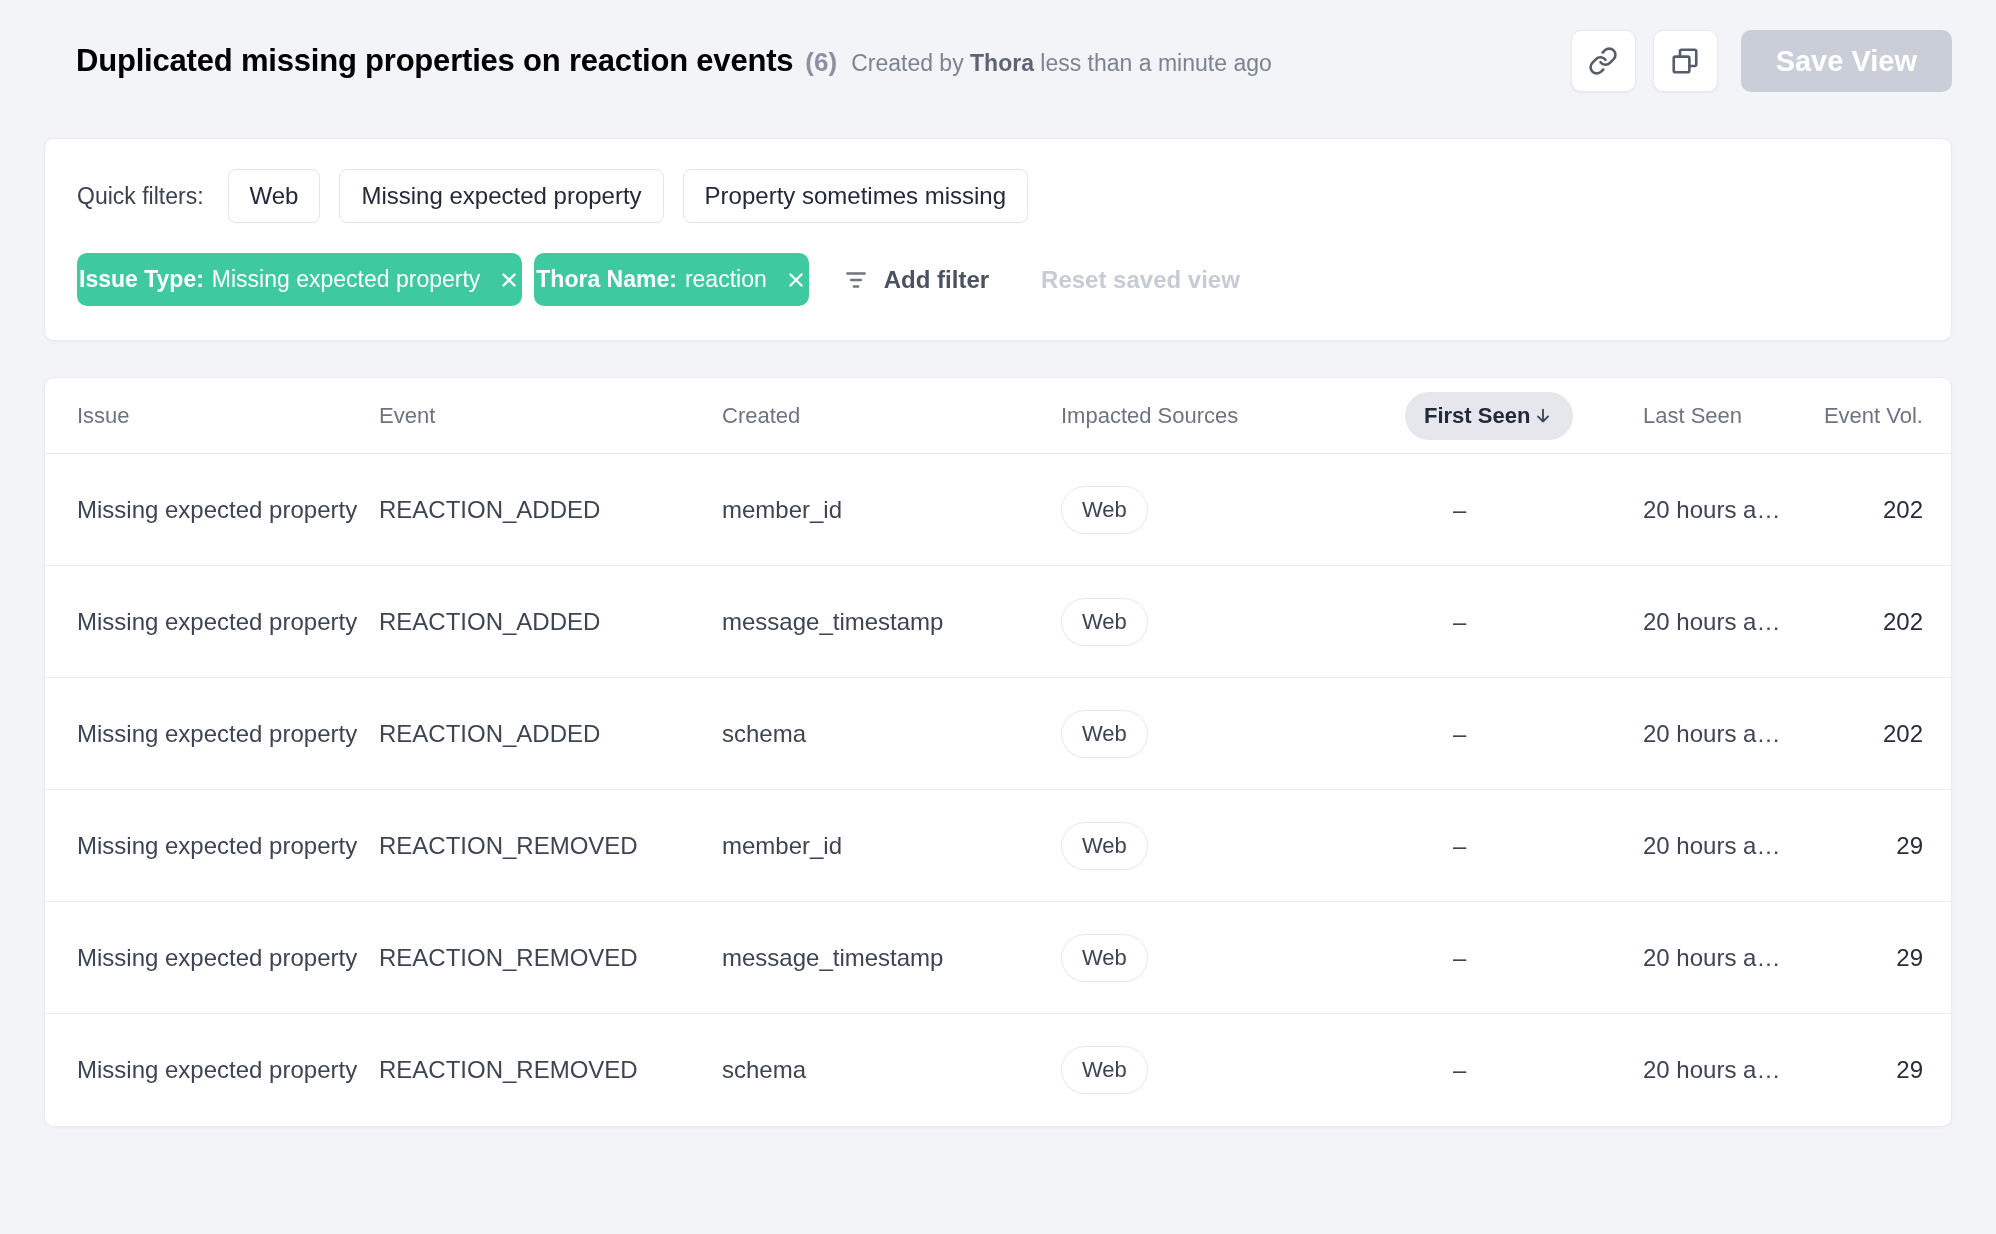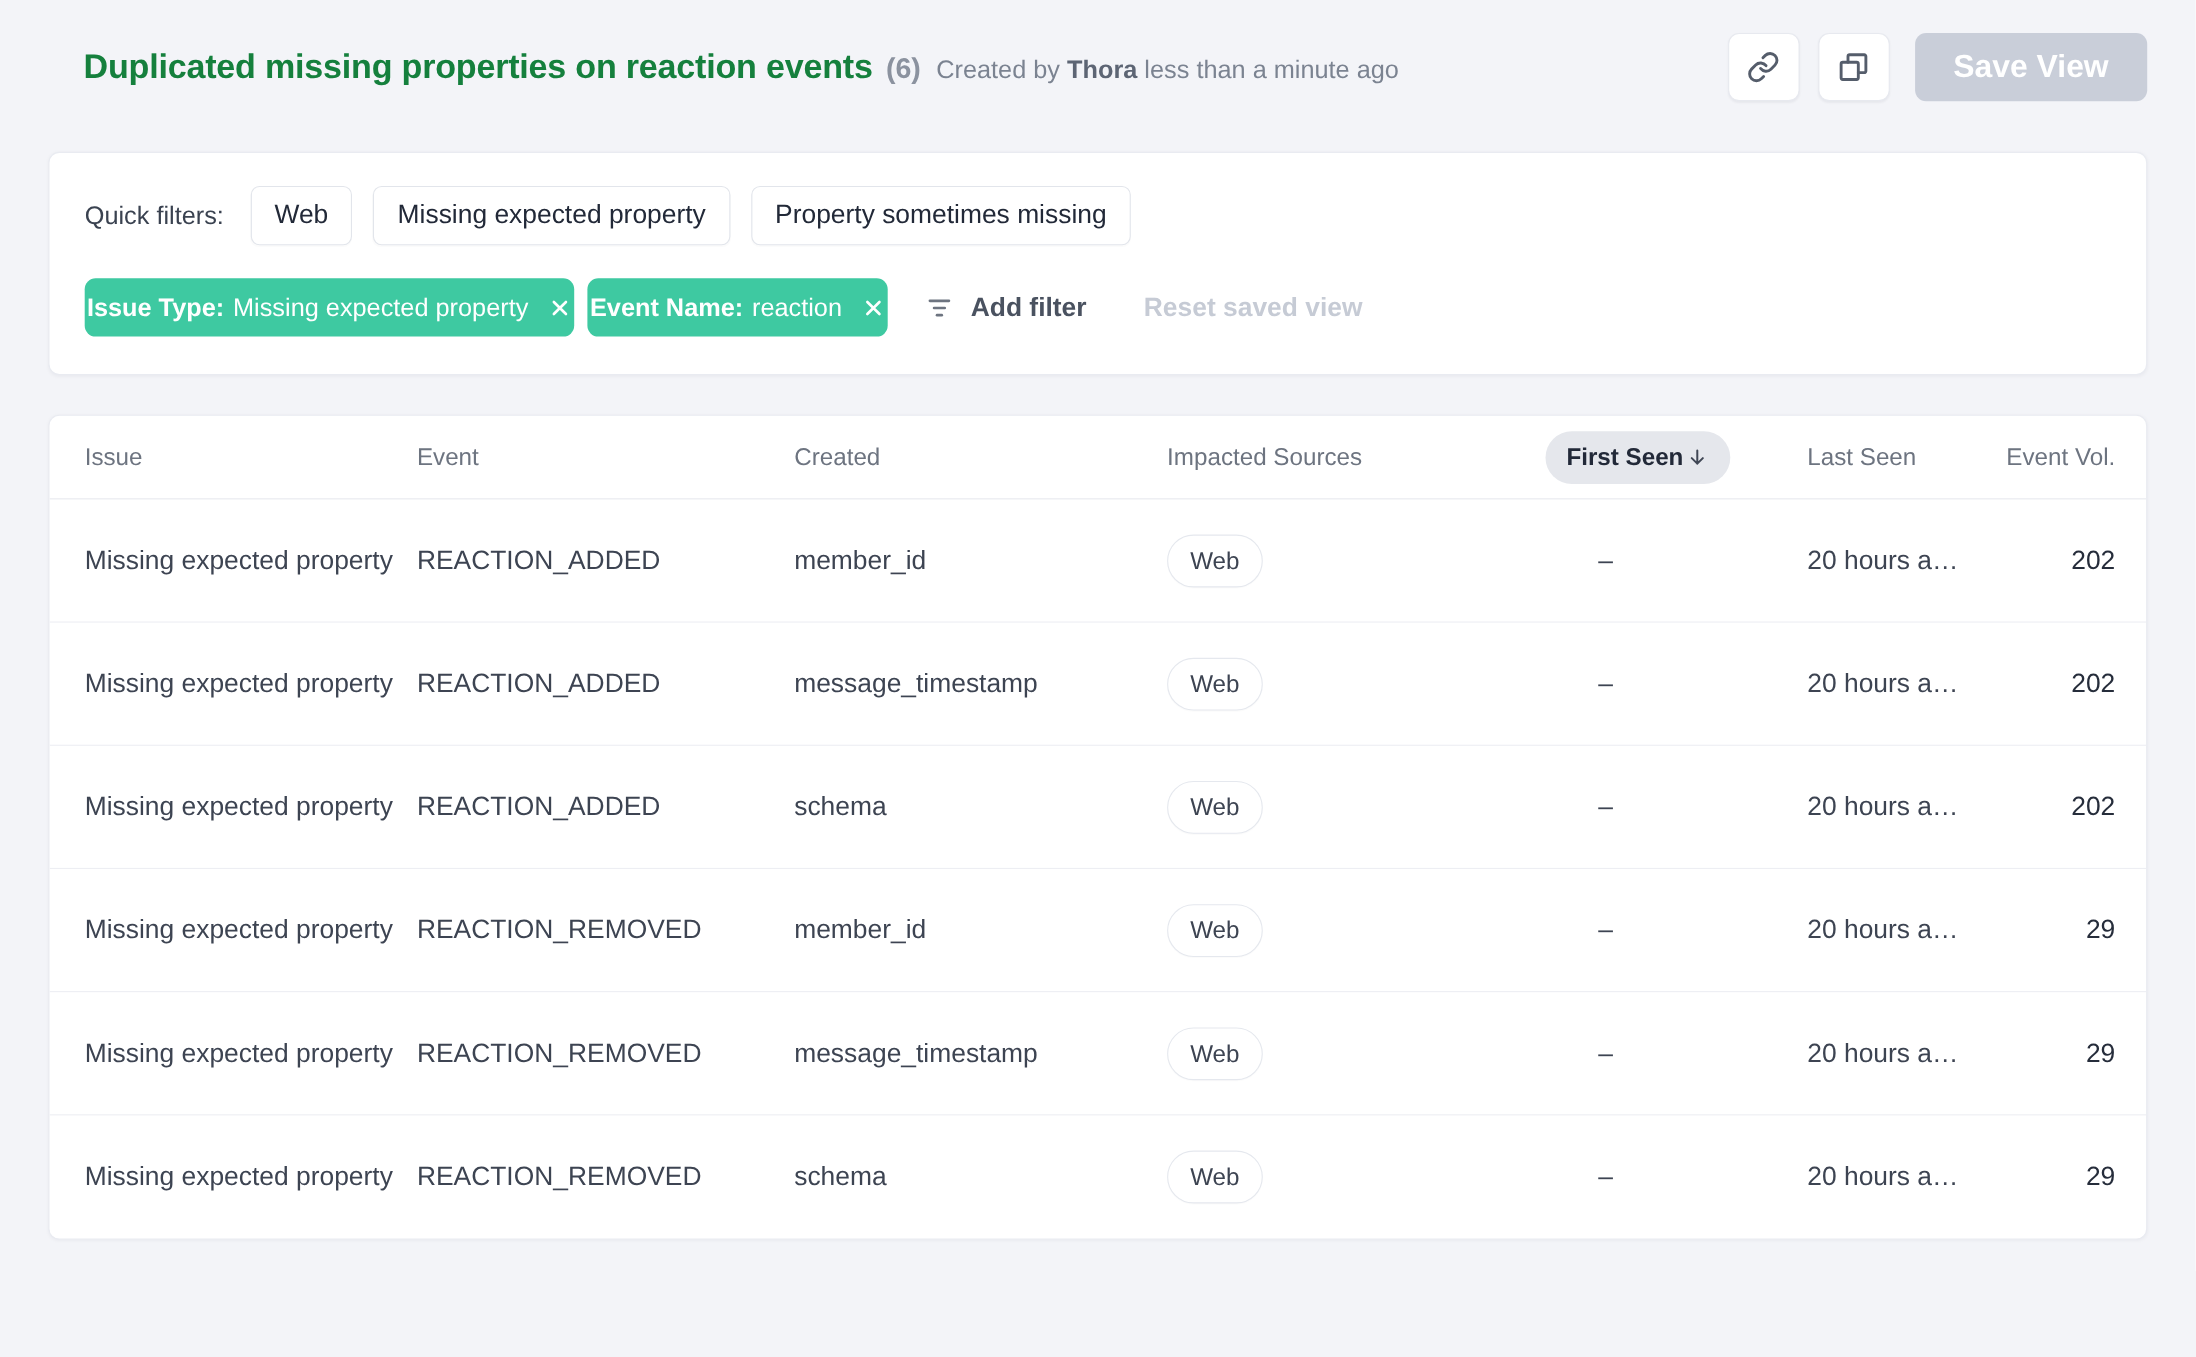--- a/index.html
+++ b/index.html
@@ -11,21 +11,21 @@
     overflow: hidden;
   }
   .page { padding: 28px 44px 0 44px; }
 
   
   .top-header {
     display: flex; align-items: center; justify-content: space-between;
     padding-left: 32px; min-height: 66px;
   }
   .title-wrap { display: flex; align-items: baseline; }
-  .page-title { font-size: 31px; font-weight: 700; color: #15803d; letter-spacing: -0.2px; }
+  .page-title { font-size: 31px; font-weight: 700; color: #000000; letter-spacing: -0.2px; }
   .view-count { font-size: 26px; font-weight: 700; color: #8b929f; margin-left: 12px; }
   .byline { font-size: 23px; color: #7b8391; margin-left: 14px; }
   .byline .by-name { font-weight: 700; color: #5d6574; }
   .actions { display: flex; align-items: center; gap: 17px; }
   .icon-btn {
     width: 65px; height: 62px; background: #ffffff;
     border: 1px solid #e7e9ef; border-radius: 10px;
     display: flex; align-items: center; justify-content: center;
     color: #555d6b; cursor: pointer;
     box-shadow: 0 1px 2px rgba(20,24,40,0.05);
@@ -161,21 +161,21 @@
       <span class="pill">
         <span class="p-label">Issue Type:</span>
         <span class="p-value">Missing expected property</span>
         <span class="p-x">
           <svg viewBox="0 0 24 24" fill="none" stroke="#ffffff" stroke-width="2.6" stroke-linecap="round">
               <path d="M6 6l12 12M18 6L6 18"></path>
             </svg>
         </span>
       </span>
       <span class="pill">
-        <span class="p-label">Event Name:</span>
+        <span class="p-label">Thora Name:</span>
         <span class="p-value">reaction</span>
         <span class="p-x">
           <svg viewBox="0 0 24 24" fill="none" stroke="#ffffff" stroke-width="2.6" stroke-linecap="round">
               <path d="M6 6l12 12M18 6L6 18"></path>
             </svg>
         </span>
       </span>
       <button class="add-filter">
         <span style="display:flex">
           <svg viewBox="0 0 24 24" fill="none" stroke="currentColor" stroke-width="2.2" stroke-linecap="round">

